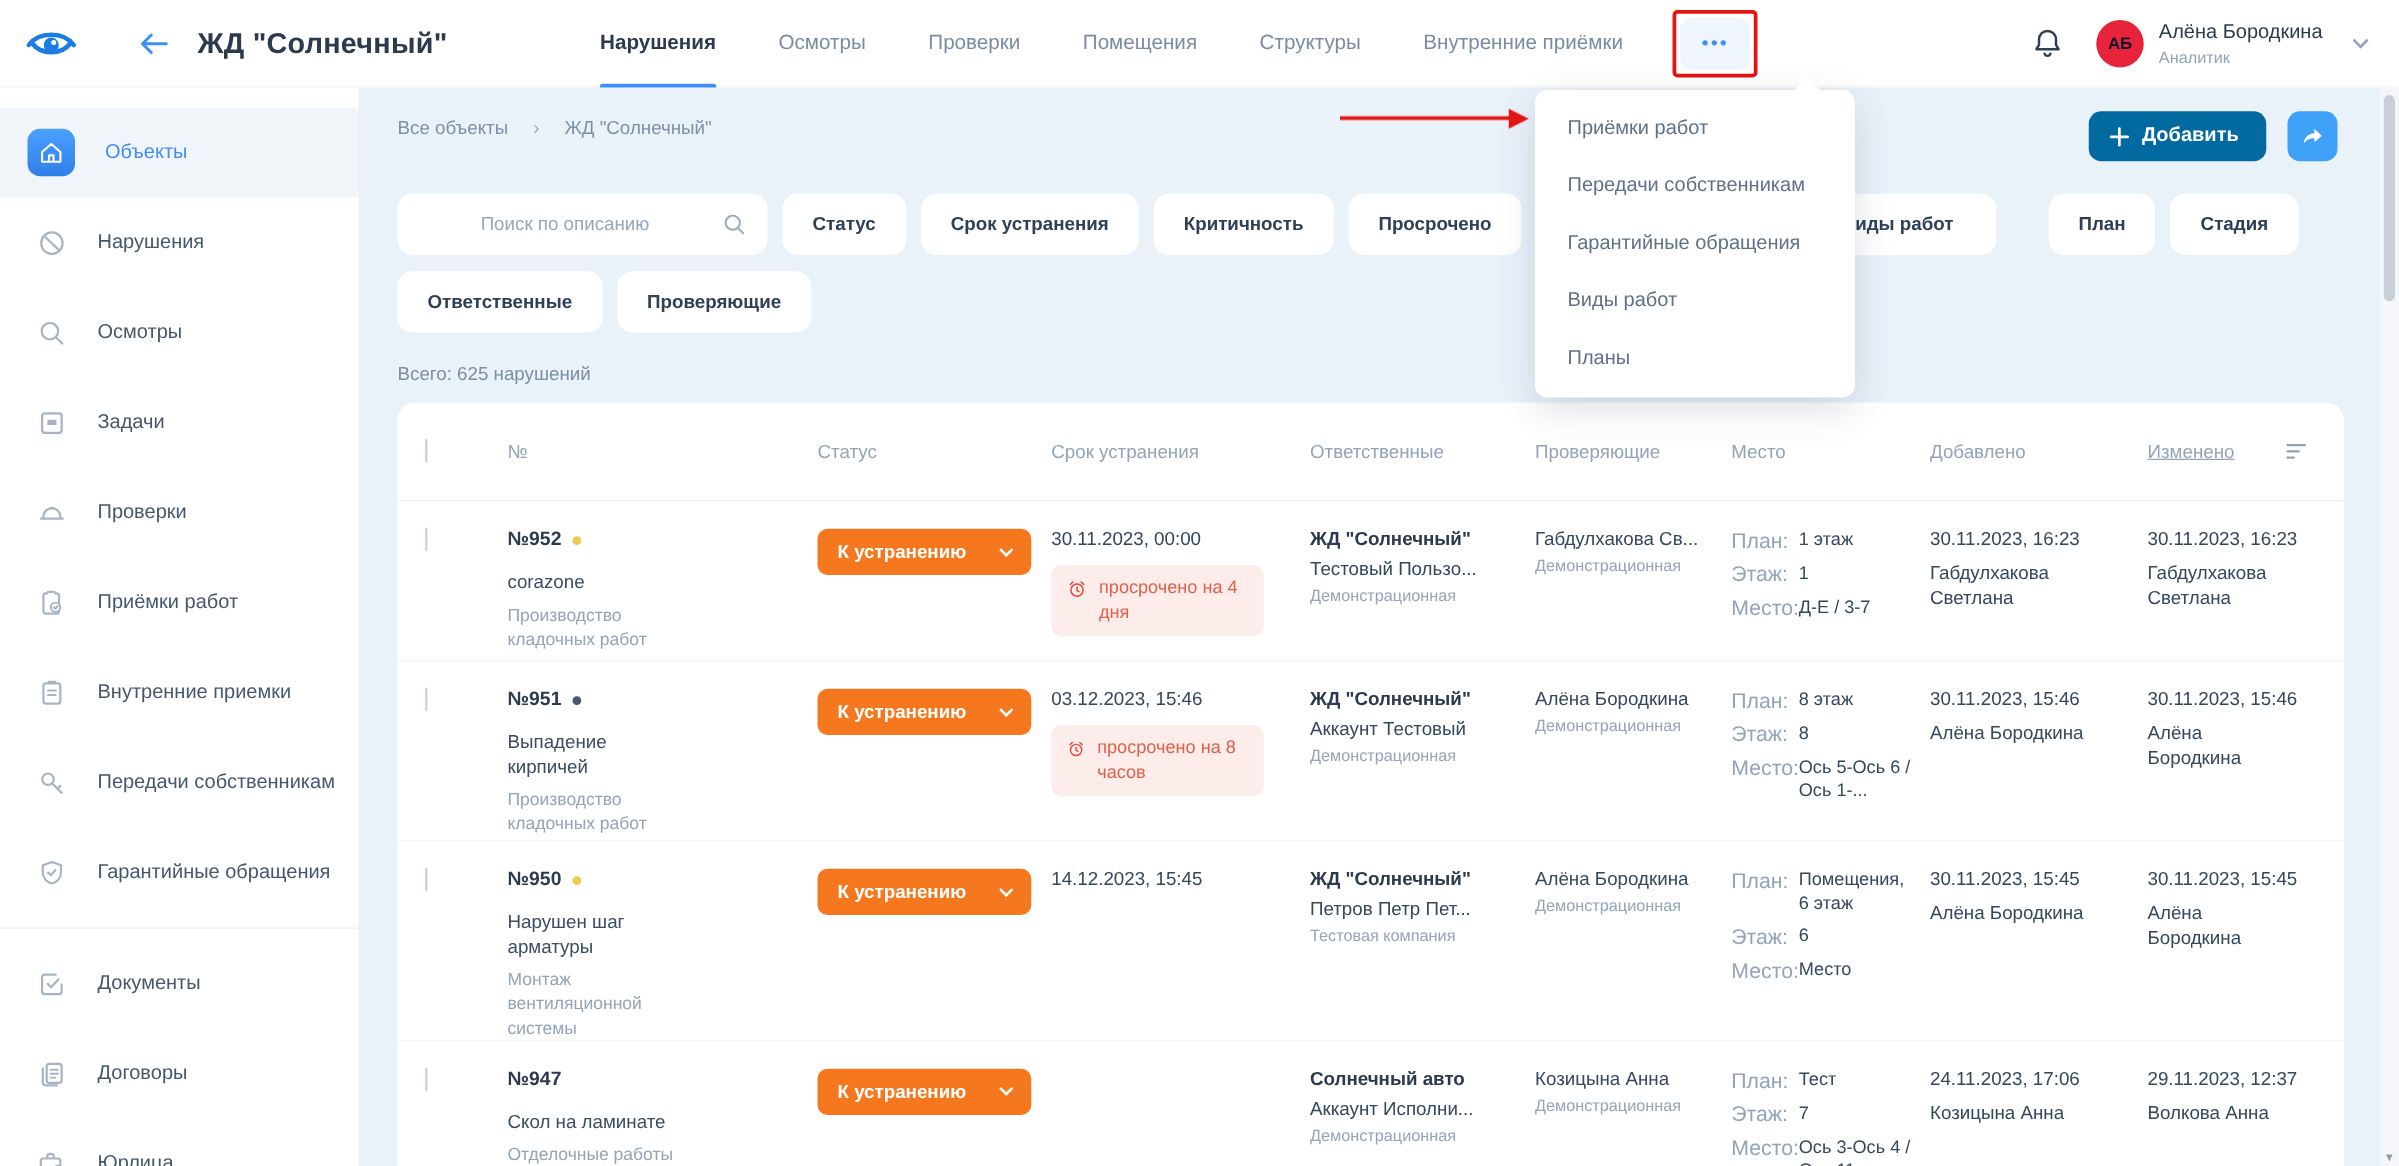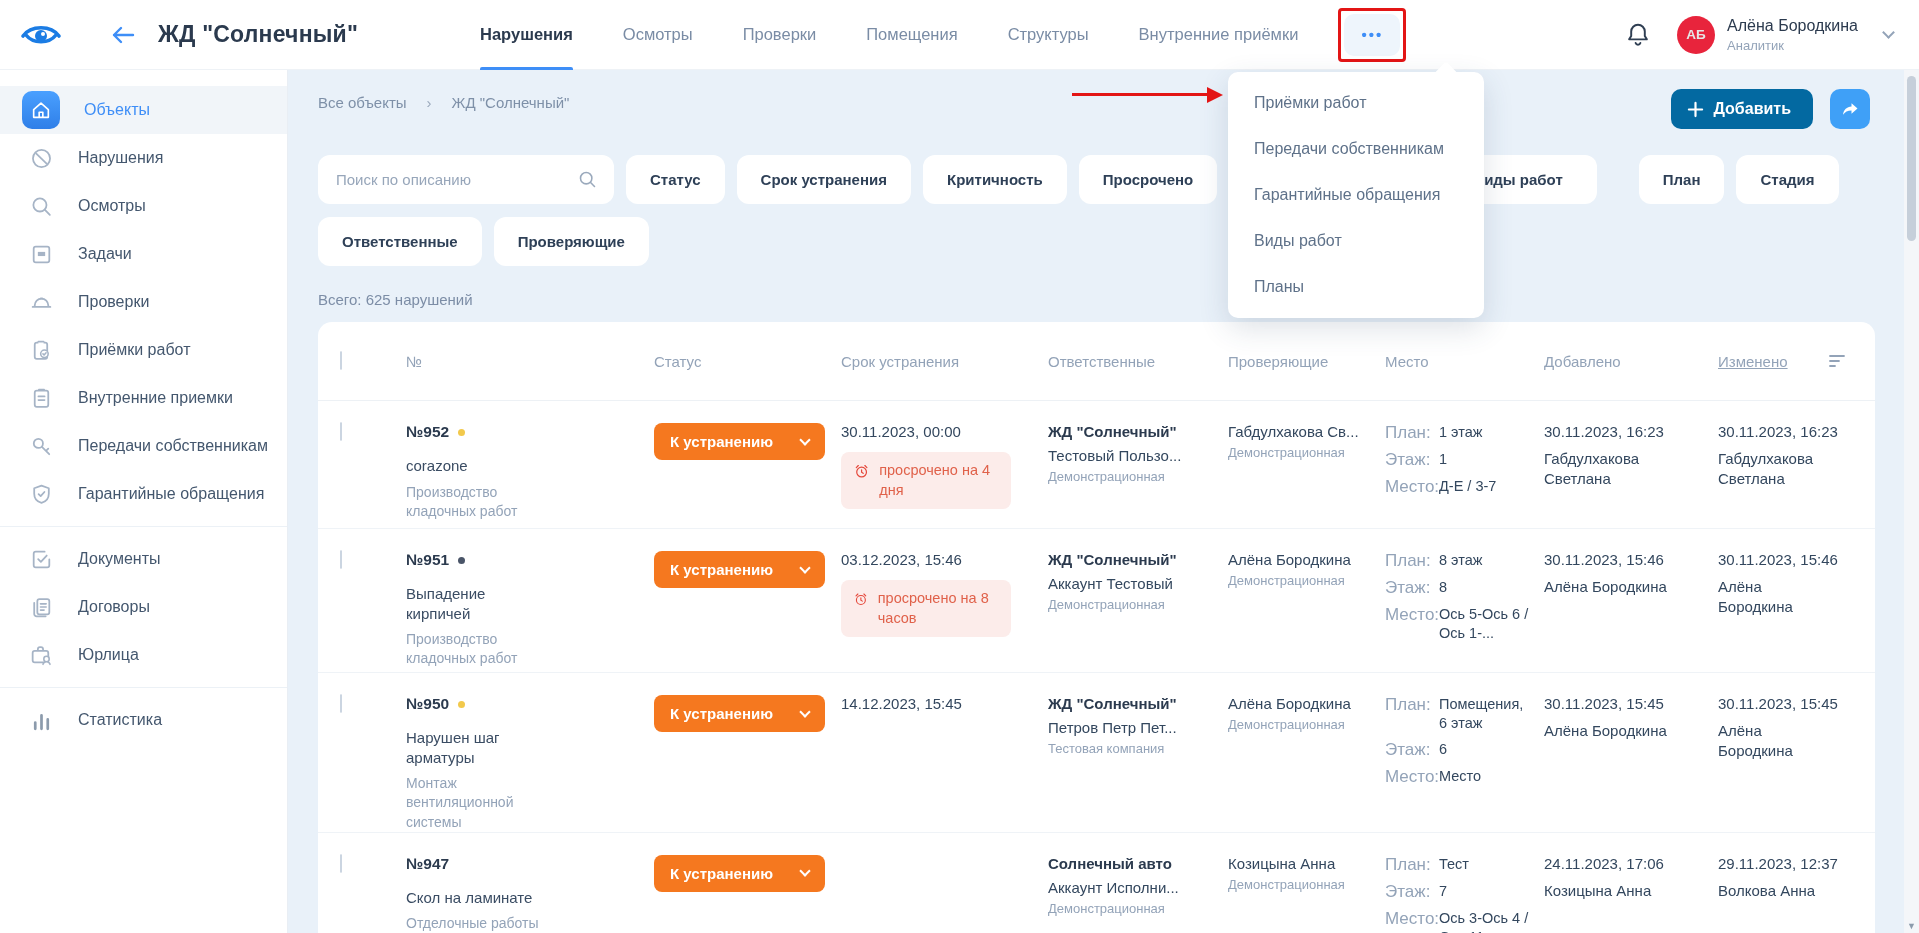--- a/index.html
+++ b/index.html
@@ -16,29 +16,29 @@
   .tab { font-size:16.5px; color:#7a8ca5; cursor:pointer; height:70px; display:flex; align-items:center; position:relative; white-space:nowrap;}
   .tab.active { color:#2b3a4e; font-weight:bold; }
   .tab.active::after { content:""; position:absolute; left:0; right:0; bottom:0; height:3px; background:#3e8ef7; border-radius:2px 2px 0 0;}
   .more-wrap { position:relative; margin-left:46px; }
   .more-btn { width:56px; height:42px; background:#eef5fc; border:none; border-radius:10px; color:#3e8ef7;
               font-size:15px; font-weight:bold; letter-spacing:2px; cursor:pointer; }
   .anno-box { position:absolute; left:-6px; top:-6px; width:68px; height:54px; border:3px solid #e31515; border-radius:4px; pointer-events:none; z-index:210;}
   .hdr-right { margin-left:auto; display:flex; align-items:center; gap:26px; }
   .bell { cursor:pointer; display:flex; }
   .user-chip { display:flex; align-items:center; gap:12px; cursor:pointer; }
-  .avatar { width:38px; height:38px; border-radius:50%; background:#e8243c; color:#e5e5e5; font-size:13.5px; font-weight:bold;
+  .avatar { width:38px; height:38px; border-radius:50%; background:#e8243c; color:#0f172a; font-size:13.5px; font-weight:bold;
             display:flex; align-items:center; justify-content:center; }
   .user-name { font-size:16px; color:#2b3a4e; line-height:1.2;}
   .user-role { font-size:13px; color:#93a3b8; margin-top:2px;}
   .chev-down { width:9px; height:9px; border-right:2px solid #93a3b8; border-bottom:2px solid #93a3b8; transform:rotate(45deg); margin-left:14px; margin-top:-4px;}
 
   
   .sidebar { position:fixed; top:70px; left:0; width:288px; bottom:0; background:#fff; border-right:1px solid #e9eef4; padding-top:16px; z-index:10; overflow:hidden;}
-  .sb-item { height:48px; display:flex; align-items:center; gap:24px; padding-left:28px; cursor:pointer; }
+  .sb-item { height:72px; display:flex; align-items:center; gap:24px; padding-left:28px; cursor:pointer; }
   .sb-item .sb-ic { width:26px; display:flex; justify-content:center; flex:none;}
   .sb-label { font-size:16px; color:#44576e; }
   .sb-item.active { background:#f1f5f9; }
   .sb-item.active .sb-label { color:#3e8ef7; }
   .icon-tile { width:38px; height:38px; margin-left:-6px; border-radius:10px; background:linear-gradient(180deg,#4aa0ff,#2f7fe8);
                display:flex; align-items:center; justify-content:center; flex:none;}
   .sb-divider { border-top:1px solid #ecf1f6; margin:8px 0; }
 
   
   .main { position:absolute; left:288px; top:70px; right:0; bottom:0; padding:24px 30px 0 30px; }
@@ -49,21 +49,21 @@
              border:none; border-radius:10px; font-size:16px; font-weight:bold; display:flex; align-items:center; gap:10px; cursor:pointer;
              font-family:inherit;}
   .btn-share { position:absolute; top:19px; right:49px; width:40px; height:40px; background:#3fa0f7; border:none; border-radius:10px;
                display:flex; align-items:center; justify-content:center; cursor:pointer;}
 
   .filters { margin-top:44px; }
   .chip-row { display:flex; gap:12px; align-items:center; flex-wrap:nowrap; }
   .chip-row + .chip-row { margin-top:13px; }
   .search-box { position:relative; width:296px; height:49px; flex:none;}
   .search-input { width:100%; height:100%; border:none; border-radius:12px; padding:0 46px 0 18px; font-size:15px; color:#2b3a4e;
-                  font-family:inherit; outline:none; background:#fff;}
+                  font-family:inherit; outline:none; background:#fff;text-align:center;}
   .search-input::placeholder { color:#97a6ba; }
   .search-ic { position:absolute; right:16px; top:14px; }
   .chip { height:49px; background:#fff; border:none; border-radius:12px; padding:0 24px; font-size:15px; font-weight:bold;
           color:#2e4057; cursor:pointer; white-space:nowrap; font-family:inherit;}
   .chip-wide { padding:0 34px; }
   .chip-shift { margin-left:30px; }
 
   .summary { margin-top:25px; font-size:15px; color:#7c8da6; }
 
   

